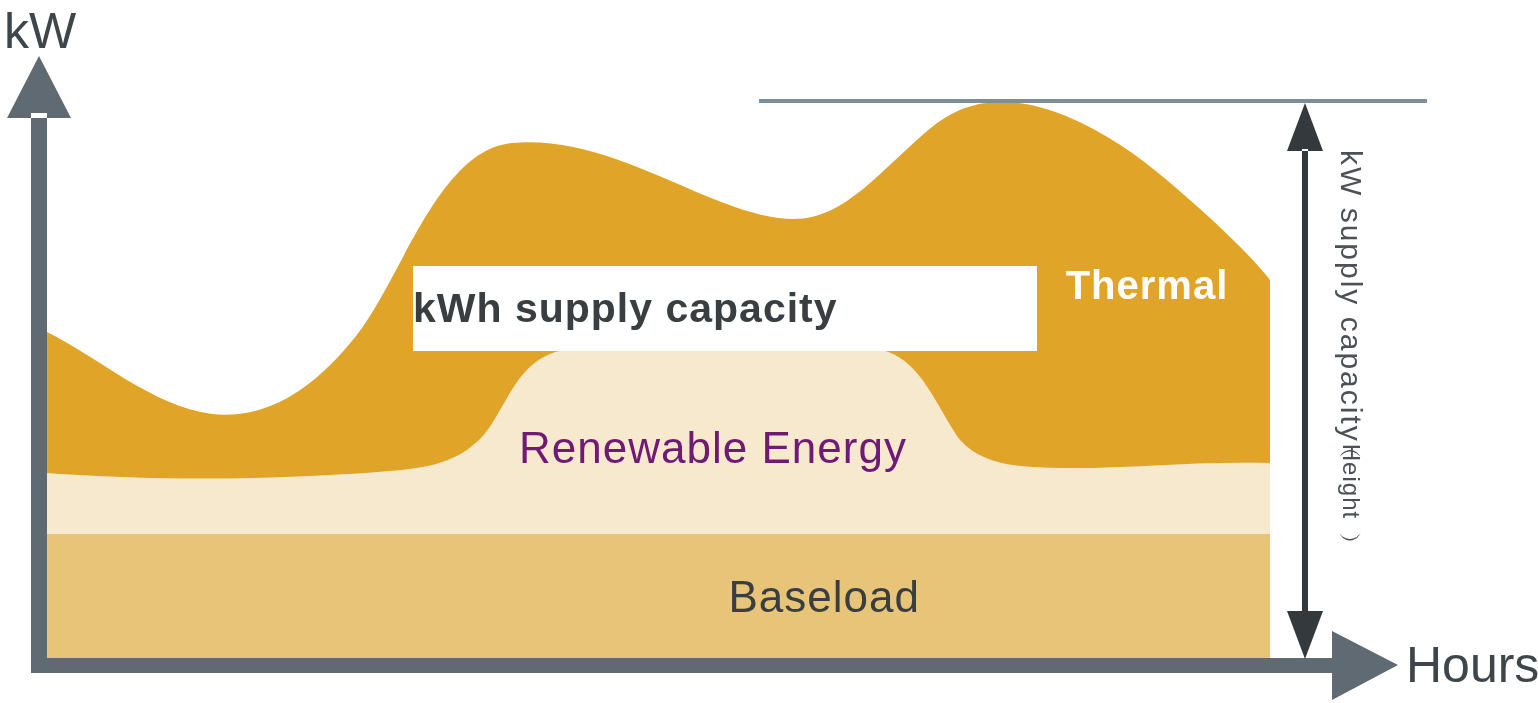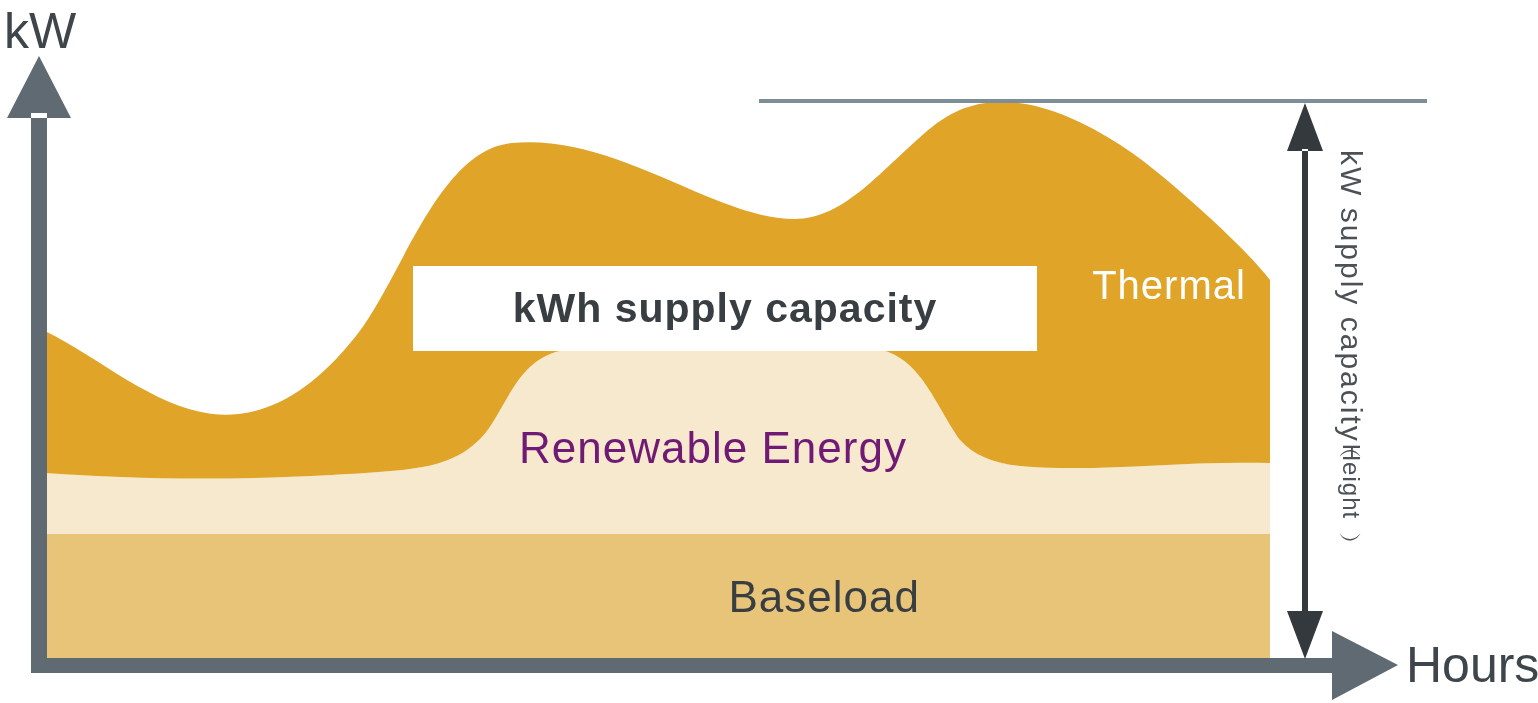--- a/index.html
+++ b/index.html
@@ -5,28 +5,28 @@
   html,body{margin:0;padding:0;background:#ffffff;}
   .stage{
     position:relative;width:1538px;height:703px;overflow:hidden;background:#ffffff;
     font-family:"Liberation Sans","DejaVu Sans",sans-serif;
   }
   .abs{position:absolute;}
   svg.chart{position:absolute;left:0;top:0;}
   .axis-label{color:#3F464B;font-size:50px;font-weight:400;line-height:1;text-align:center;}
   .area-box{
     left:413px;top:266px;width:624px;height:85px;background:#ffffff;
-    display:flex;align-items:baseline;justify-content:center;
+    display:flex;align-items:baseline;justify-content:flex-start;
     color:#383E41;white-space:nowrap;
   }
   .area-box .main{font-size:41px;font-weight:600;letter-spacing:1px;line-height:85px;}
   .area-box .paren{font-size:33px;font-weight:400;letter-spacing:0px;}
   .thermal-label{
     left:1038px;top:262px;width:218px;text-align:center;color:#ffffff;
-    font-size:40px;font-weight:400;line-height:1.18;letter-spacing:1px;margin-left:22px;
+    font-size:40px;font-weight:700;line-height:1.18;letter-spacing:1px;
   }
   .renewable-label{
     left:448px;top:423px;width:530px;text-align:center;color:#701a75;
     font-size:44px;font-weight:500;letter-spacing:1px;
   }
   .baseload-label{
     left:520px;top:572px;width:400px;text-align:right;color:#383E41;
     font-size:44px;font-weight:500;letter-spacing:1px;
   }
   .height-label{

